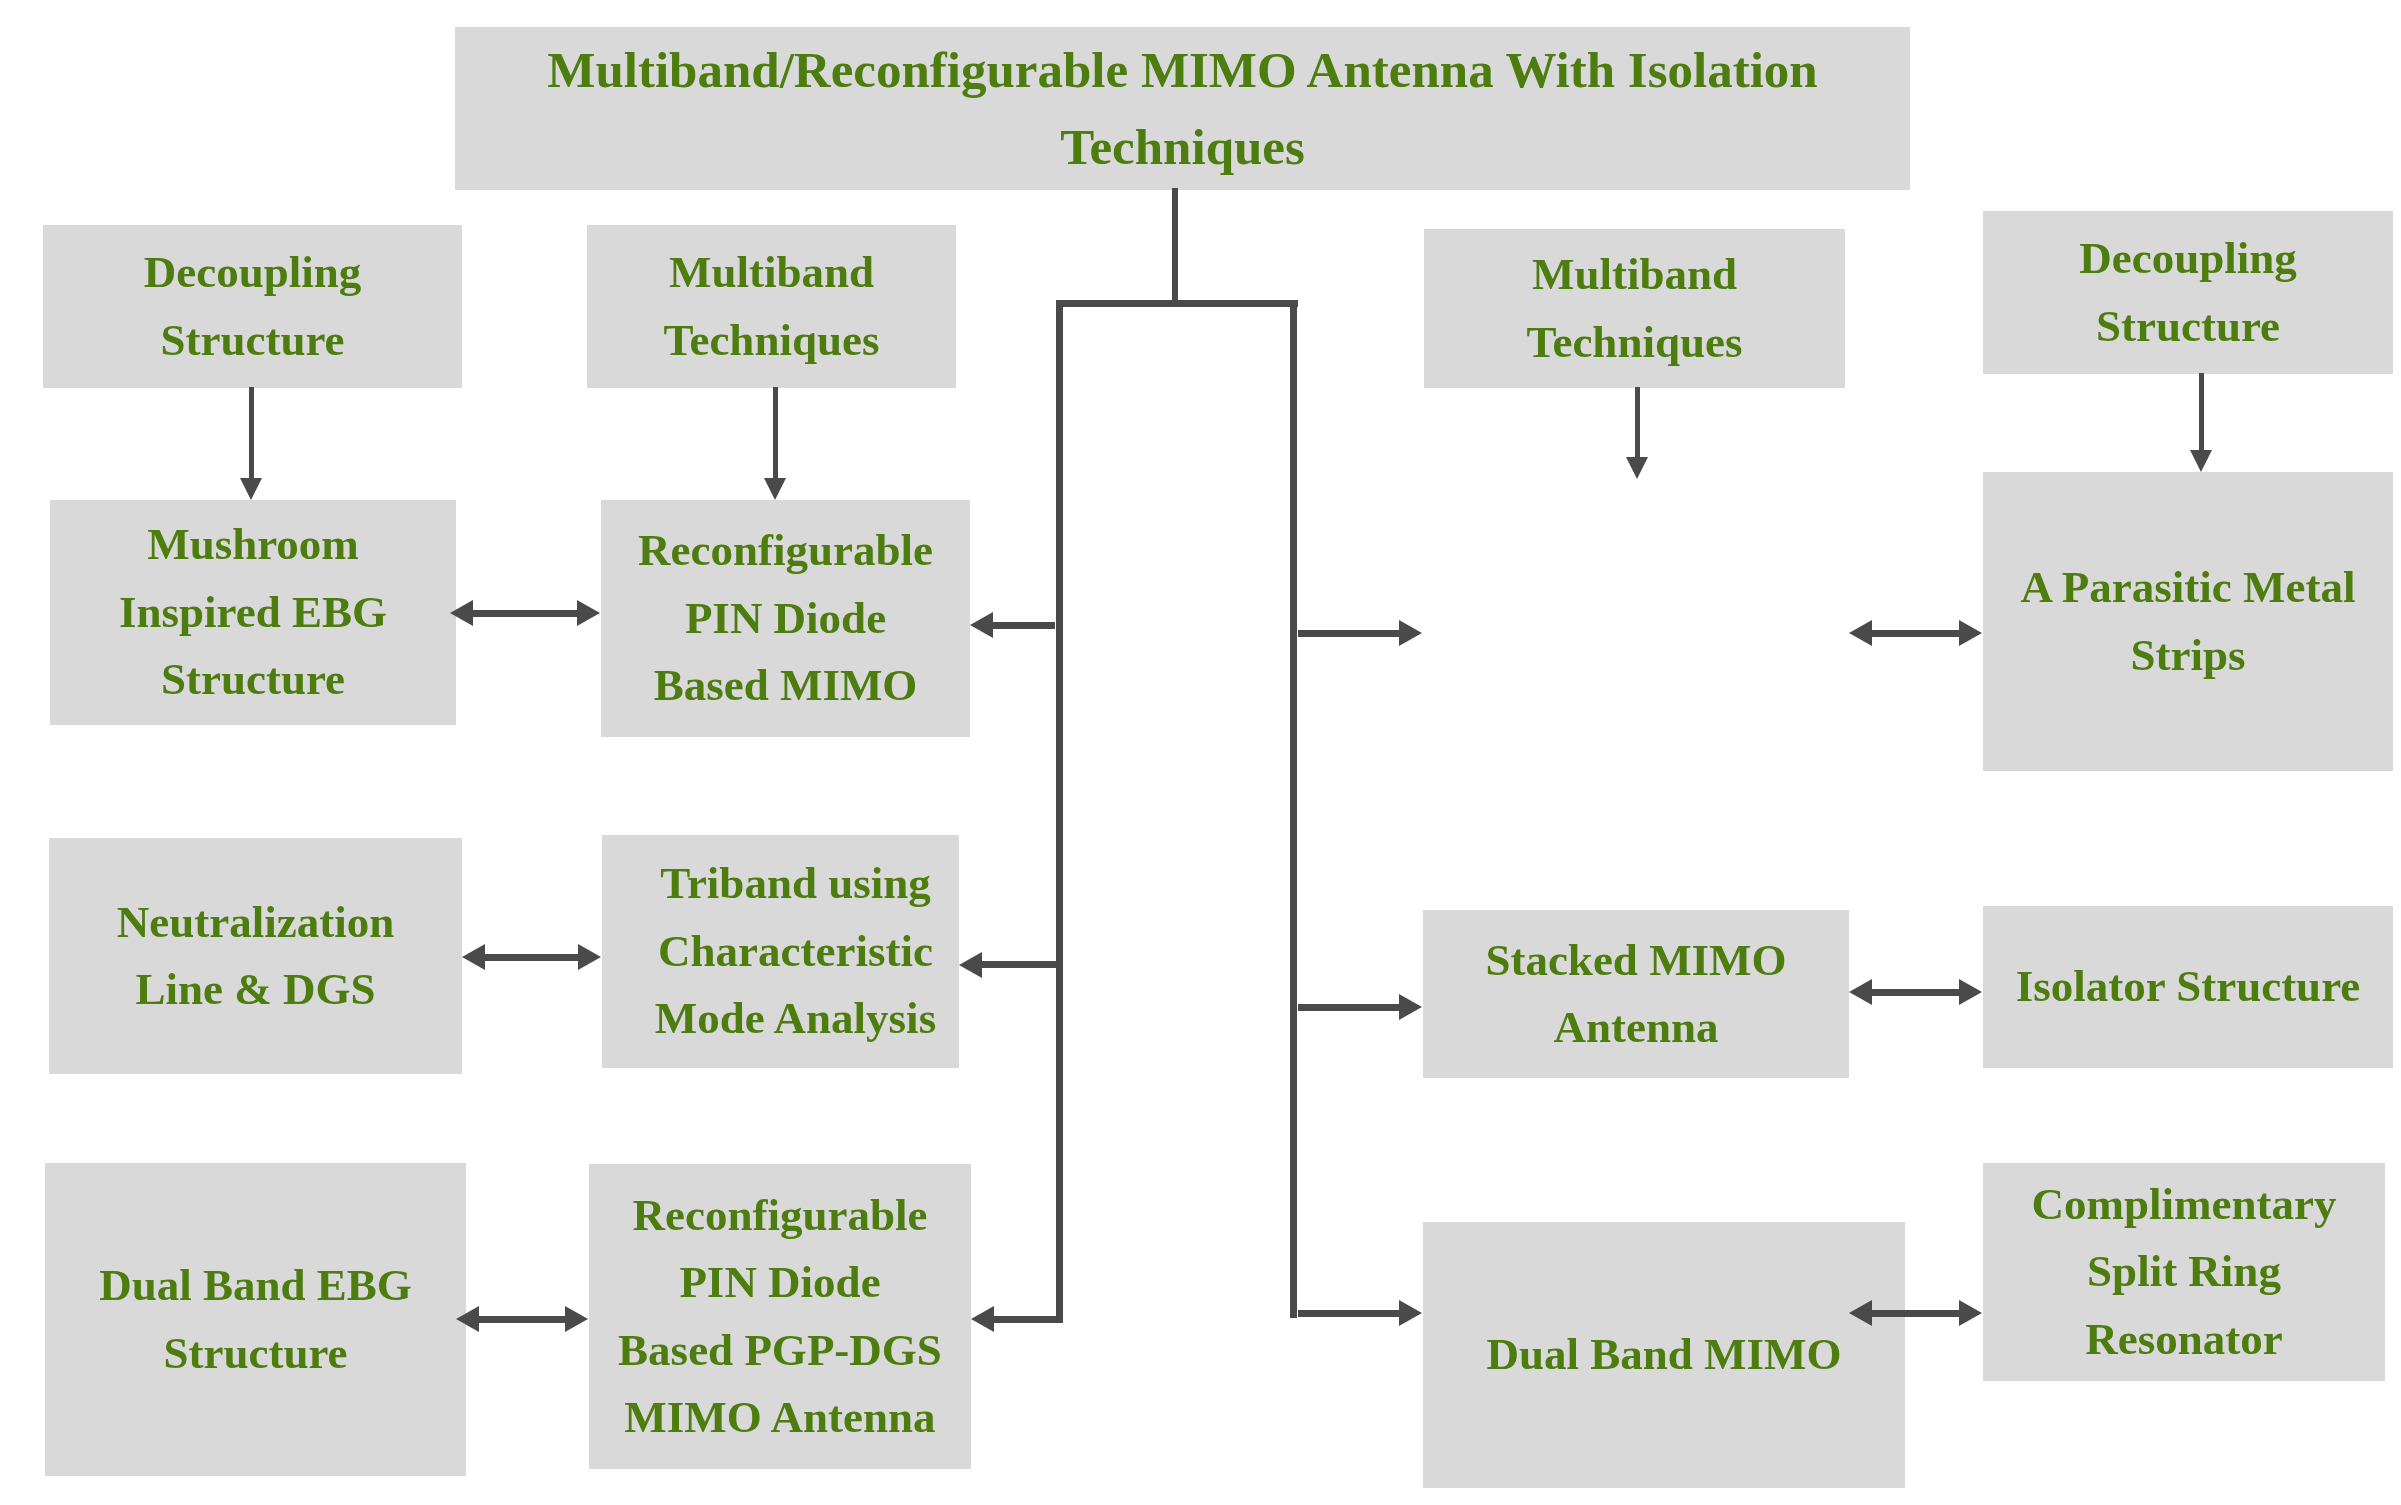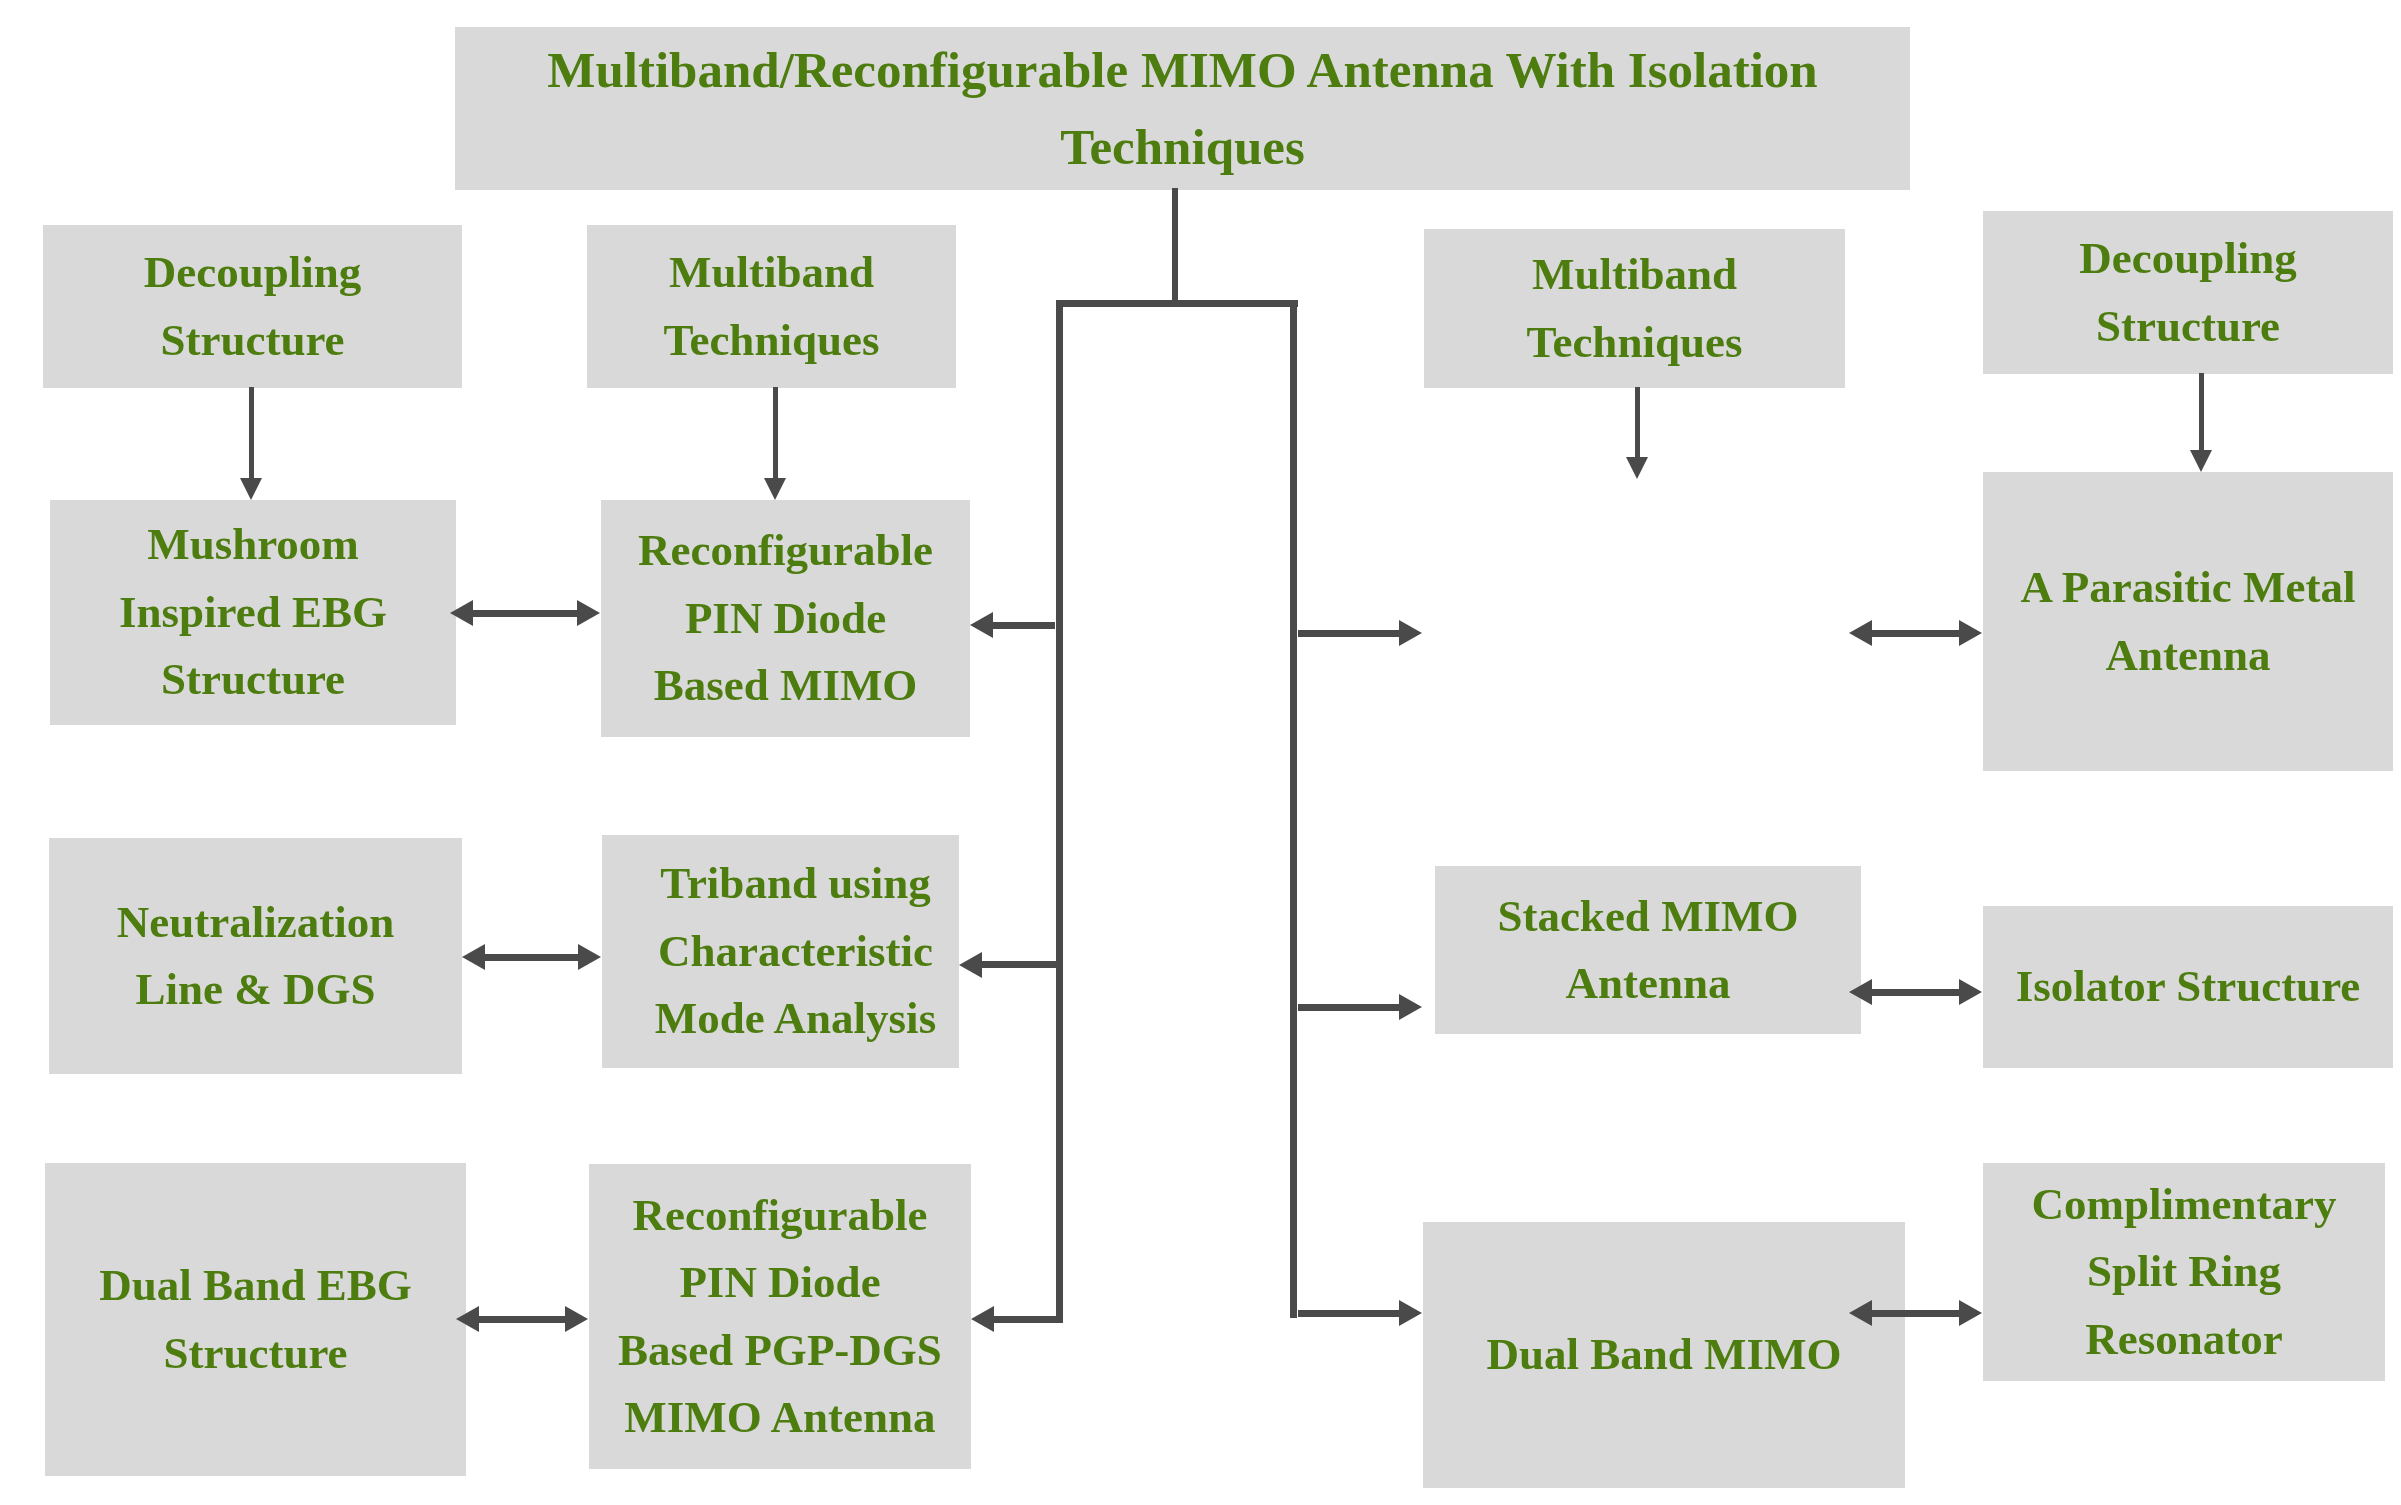--- a/index.html
+++ b/index.html
@@ -63,30 +63,30 @@
   <div class="node" style="left:50px; top:500px; width:406px; height:225px;">Mushroom
 Inspired EBG
 Structure</div>
 
   <div class="node" style="left:601px; top:500px; width:369px; height:237px;">Reconfigurable
 PIN Diode
 Based MIMO</div>
 
 
   <div class="node" style="left:1983px; top:472px; width:410px; height:299px;">A Parasitic Metal
-Antenna</div>
+Strips</div>
 
   <div class="node" style="left:49px; top:838px; width:413px; height:236px;">Neutralization
 Line &amp; DGS</div>
 
   <div class="node" style="left:602px; top:835px; width:357px; height:233px;padding-left:30px;">Triband using
 Characteristic
 Mode Analysis</div>
 
-  <div class="node" style="left:1423px; top:866px; width:426px; height:168px;margin-left:12px;">Stacked MIMO
+  <div class="node" style="left:1423px; top:910px; width:426px; height:168px;">Stacked MIMO
 Antenna</div>
 
   <div class="node" style="left:1983px; top:906px; width:410px; height:162px;">Isolator Structure</div>
 
   <div class="node" style="left:45px; top:1163px; width:421px; height:313px;">Dual Band EBG
 Structure</div>
 
   <div class="node" style="left:589px; top:1164px; width:382px; height:305px;">Reconfigurable
 PIN Diode
 Based PGP-DGS

